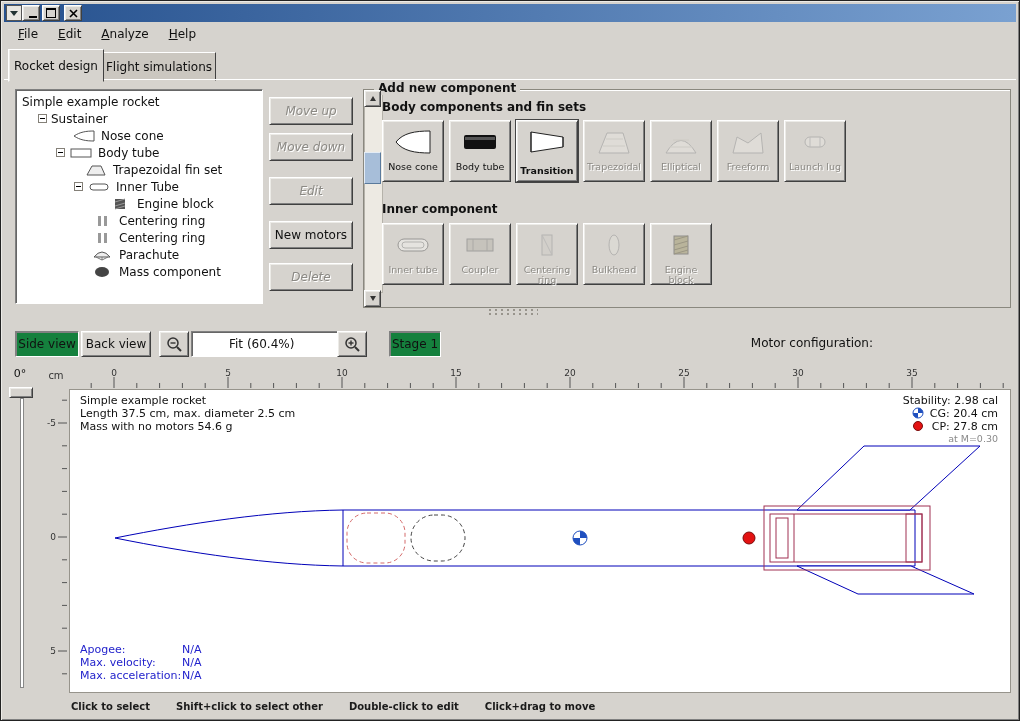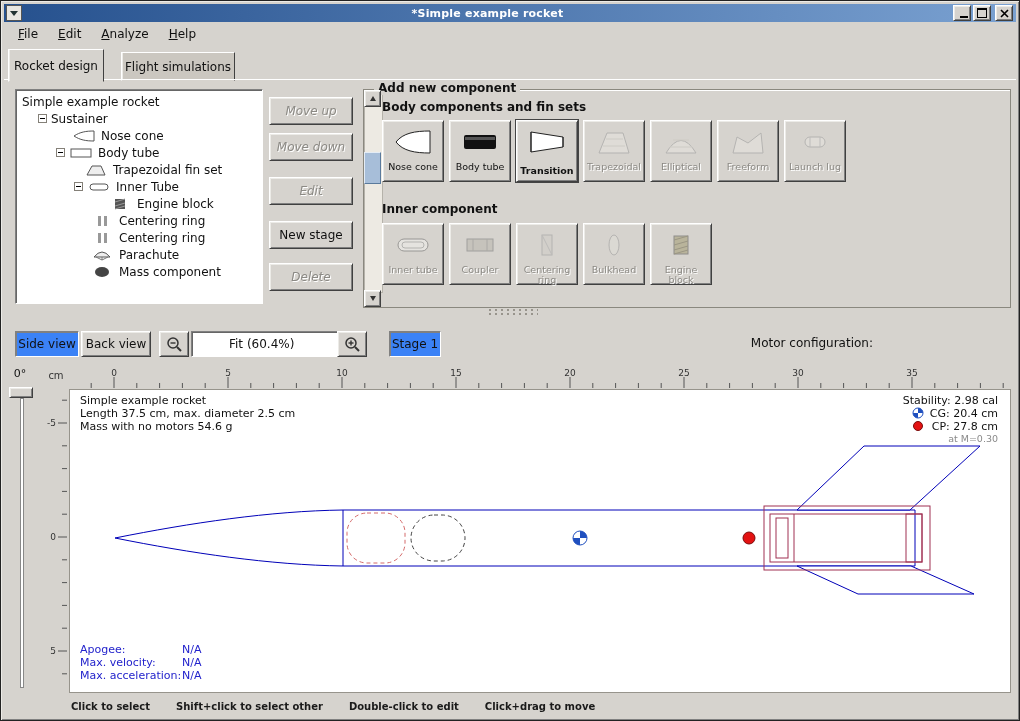--- a/index.html
+++ b/index.html
@@ -8,37 +8,37 @@
   html,body{margin:0;padding:0;background:#fff;}
   #window{
     position:relative; width:1020px; height:721px; background:var(--face);
     font-family:"DejaVu Sans","Liberation Sans",sans-serif; font-size:12px; color:#111;
     box-sizing:border-box; border:1px solid #222;
     box-shadow:inset 1px 1px 0 var(--lt), inset -1px -1px 0 var(--sh);
     overflow:hidden; cursor:default;
   }
   .abs{position:absolute;}
   .raised{background:var(--face);border:1px solid;border-color:var(--hi) var(--dk) var(--dk) var(--hi);box-shadow:inset 1px 1px 0 var(--lt), inset -1px -1px 0 var(--sh);}
-  .pressed{background:#3b82f6;border:1px solid;border-color:var(--sh) var(--hi) var(--hi) var(--sh);box-shadow:inset 1px 1px 0 var(--sh);text-align:right;}
+  .pressed{background:#15803d;border:1px solid;border-color:var(--sh) var(--hi) var(--hi) var(--sh);box-shadow:inset 1px 1px 0 var(--sh);text-align:right;}
   .sunken{background:#fff;border:1px solid;border-color:var(--sh) var(--hi) var(--hi) var(--sh);box-shadow:inset 1px 1px 0 #666;}
   
   #titlebar{left:3px;top:3px;right:3px;height:18px;background:linear-gradient(90deg,#26518e,#7aa1d1);display:flex;align-items:center;}
   #title-text{flex:1;text-align:center;color:#fff;font-weight:bold;font-size:11px;letter-spacing:.2px;}
   .winbtn{width:16px;height:14px;margin-right:2px;display:flex;align-items:center;justify-content:center;}
   #sysmenu{width:14px;height:14px;margin-left:2px;background:#e8e6e1;border:1px solid #555;display:flex;align-items:center;justify-content:center;}
   .tri-down{width:0;height:0;border-left:4px solid transparent;border-right:4px solid transparent;border-top:5px solid #233;}
   .glyph-min{width:8px;height:2px;background:#000;align-self:flex-end;margin-bottom:2px;margin-left:3px;}
   .glyph-max{width:8px;height:7px;border:1px solid #000;border-top-width:2px;}
   
   #menubar{left:2px;top:22px;right:2px;height:22px;display:flex;align-items:center;padding-left:6px;gap:2px;}
   .menu-item{padding:2px 9px;}
   
   .tab{position:absolute;display:flex;align-items:center;justify-content:center;background:var(--face);border:1px solid;border-color:var(--hi) var(--dk) var(--face) var(--hi);box-shadow:inset 1px 0 0 var(--lt);}
   .tab.active{z-index:3;}
-  .tab.inactive{background:#cbc7c0;z-index:1;margin-left:19px;}
+  .tab.inactive{background:#cbc7c0;z-index:1;}
   #tabline{left:3px;top:78px;right:3px;height:1px;background:var(--hi);z-index:2;}
   
   #tree-panel{left:14px;top:88px;width:246px;height:210px;overflow:hidden;padding-top:3px;}
   .trow{height:17px;display:flex;align-items:center;white-space:nowrap;}
   .exp{width:9px;height:9px;box-sizing:border-box;border:1px solid #848078;background:#fff;margin-right:4px;flex:0 0 auto;position:relative;}
   .exp::before{content:"";position:absolute;left:1px;top:3px;width:5px;height:1px;background:#000;}
   .ticon{margin-right:5px;flex:0 0 auto;display:inline-flex;}
   
   .btn{display:flex;align-items:center;justify-content:center;font-size:12px;}
   .btn.disabled{color:var(--dis);text-shadow:1px 1px 0 #fff;font-style:italic;}
@@ -78,21 +78,20 @@
 </style>
 </head>
 <body>
 
 <div id="window">
 
   <div id="titlebar" class="abs">
     <div id="sysmenu">
         <span class="tri-down"></span>
       </div>
-    <span id="title-text">*Simple example rocket</span>
     <div class="winbtn raised">
         <span class="glyph-min"></span>
       </div>
     <div class="winbtn raised">
         <span class="glyph-max"></span>
       </div>
     <div class="winbtn raised" style="margin-left:2px;margin-right:3px;">
       <svg width="9" height="9">
           <path d="M1,1 L8,8 M8,1 L1,8" stroke="#000" stroke-width="1.6"></path>
         </svg>
@@ -205,21 +204,21 @@
   <div class="btn raised disabled abs" style="left:268px;top:96px;width:82px;height:26px;">
       <span>Move up</span>
     </div>
   <div class="btn raised disabled abs" style="left:268px;top:132px;width:82px;height:26px;">
       <span>Move down</span>
     </div>
   <div class="btn raised disabled abs" style="left:268px;top:176px;width:82px;height:26px;">
       <span>Edit</span>
     </div>
   <div class="btn raised abs" style="left:268px;top:220px;width:82px;height:26px;">
-      <span>New stage</span>
+      <span>New motors</span>
     </div>
   <div class="btn raised disabled abs" style="left:268px;top:262px;width:82px;height:26px;">
       <span>Delete</span>
     </div>
 
   <div id="groupbox" class="abs">
     <span id="group-legend">Add new component</span>
     <span class="section-label" style="top:10px">Body components and fin sets</span>
 
     <div class="comp" style="left:18px;top:30px;">

